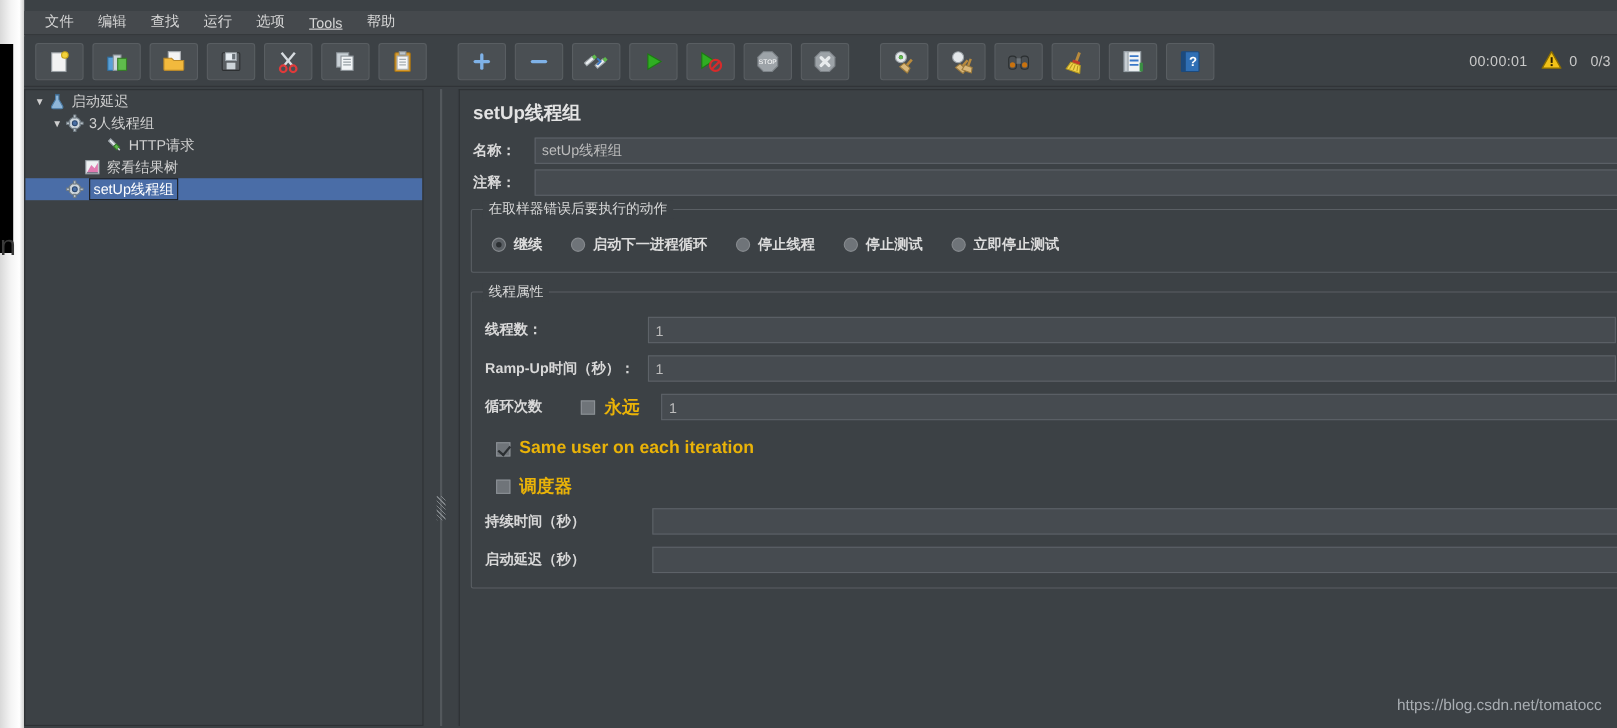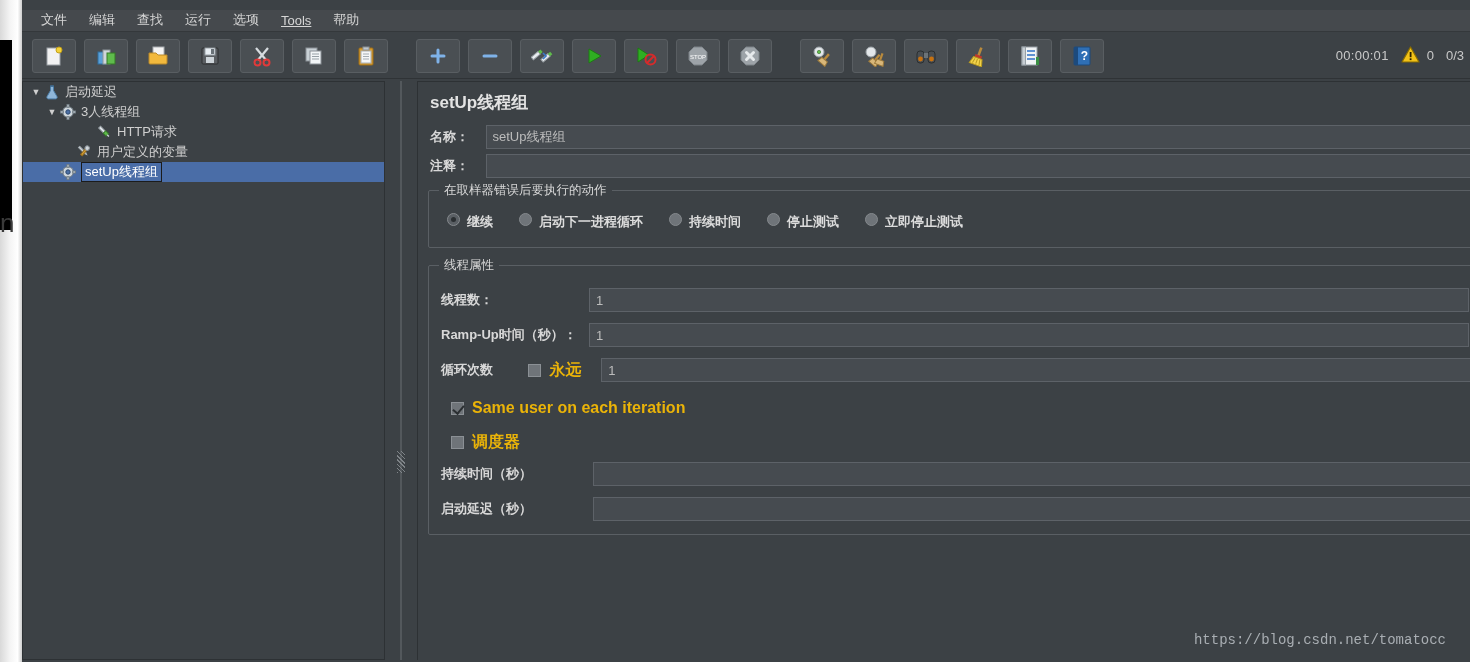--- a/index.html
+++ b/index.html
@@ -171,21 +171,21 @@
     position: absolute; top: -9px; left: 10px;
     background: #3c4145;
     padding: 0 5px;
     color: #d8d8d8;
     font-size: 12.5px; font-weight: normal;
     white-space: nowrap;
   }
 
   
   .radio-row { position: absolute; display: flex; align-items: center; }
-  .radio-item { display: flex; margin-right: 26px; cursor: default; }
+  .radio-item { display: flex; align-items: center; margin-right: 26px; cursor: default; }
   .radio-dot {
     width: 13px; height: 13px; border-radius: 50%;
     background: #6f7479;
     border: 1px solid #85898d;
     display: inline-flex; align-items: center; justify-content: center;
     margin-right: 7px;
     flex: none;
   }
   .radio-item.checked .radio-dot { background: #5a5f64; }
   .radio-item.checked .radio-dot::after {
@@ -208,22 +208,22 @@
     content: "";
     position: absolute; left: 3px; top: 0px;
     width: 5px; height: 9px;
     border-right: 2px solid #2b2f32;
     border-bottom: 2px solid #2b2f32;
     transform: rotate(40deg);
   }
   .check-label { color: #eab308; font-size: 16px; font-weight: bold; white-space: nowrap; }
 
   .watermark {
-    position: absolute; right: 24px; bottom: 12px;
-    color: #a9aeb3; font-size: 14px; font-family: Liberation Mono, monospace;
+    position: absolute; right: 14px; bottom: 12px;
+    color: #a9aeb3; font-size: 14px;
   }
 </style>
 </head>
 <body>
 
 <div id="app">
 
   <div class="bg-strip"></div>
   <div class="bg-strip-dark"></div>
   <div class="bg-glyph">n</div>
@@ -520,31 +520,26 @@
                 <rect x="7.6" y="12.2" width="1.4" height="2.4" fill="#cfd6db"></rect>
               </g>
             </svg>
           </span>
           <span class="tree-label"><span class="label-box">HTTP请求</span></span>
         </div>
         <div class="tree-row" style="padding-left: 38px;">
           <span class="twisty"></span>
           <span class="tree-icon">
             <svg width="16" height="16" viewBox="0 0 16 16">
-              <g transform="rotate(-45 8 8)">
-                <rect x="7.2" y="1" width="1.8" height="8" fill="#dfe4e8" stroke="#9aa2a8"></rect>
-                <polygon points="6.6,9 9.6,9 8.1,13 " fill="#b0b8be"></polygon>
-              </g>
-              <g transform="rotate(40 8 8)">
-                <rect x="7" y="3" width="2" height="9" fill="#d9a23a" stroke="#9a6f1c"></rect>
-                <circle cx="8" cy="3" r="2.2" fill="#cfd6db" stroke="#8b9298"></circle>
-              </g>
-            </svg>
-          </span>
-          <span class="tree-label"><span class="label-box">用户定义的变量</span></span>
+              <rect x="2" y="2" width="12" height="12" fill="#eef1f3" stroke="#9aa2a8"></rect>
+              <polygon points="3,13 7,6 10,9 13,4 13,13" fill="#e07ab0"></polygon>
+              <line x1="3" y1="13" x2="13" y2="13" stroke="#5d6b78"></line>
+            </svg>
+          </span>
+          <span class="tree-label"><span class="label-box">察看结果树</span></span>
         </div>
         <div class="tree-row selected" style="padding-left: 22px;">
           <span class="twisty"></span>
           <span class="tree-icon">
             <svg width="16" height="16" viewBox="0 0 16 16">
               <circle cx="8" cy="8" r="5.4" fill="#cfd7dd" stroke="#6f7a82"></circle>
               <circle cx="8" cy="8" r="2.2" fill="#4a6fa5" stroke="#2e4a70"></circle>
               <g fill="#cfd7dd" stroke="#6f7a82">
                 <rect x="7" y="0.3" width="2" height="3"></rect>
                 <rect x="7" y="12.7" width="2" height="3"></rect>
@@ -582,21 +577,21 @@
             <div class="radio-item checked">
               <span class="radio-dot"></span>
               <span class="radio-label">继续</span>
             </div>
             <div class="radio-item">
               <span class="radio-dot"></span>
               <span class="radio-label">启动下一进程循环</span>
             </div>
             <div class="radio-item">
               <span class="radio-dot"></span>
-              <span class="radio-label">持续时间</span>
+              <span class="radio-label">停止线程</span>
             </div>
             <div class="radio-item">
               <span class="radio-dot"></span>
               <span class="radio-label">停止测试</span>
             </div>
             <div class="radio-item">
               <span class="radio-dot"></span>
               <span class="radio-label">立即停止测试</span>
             </div>
           </div>

